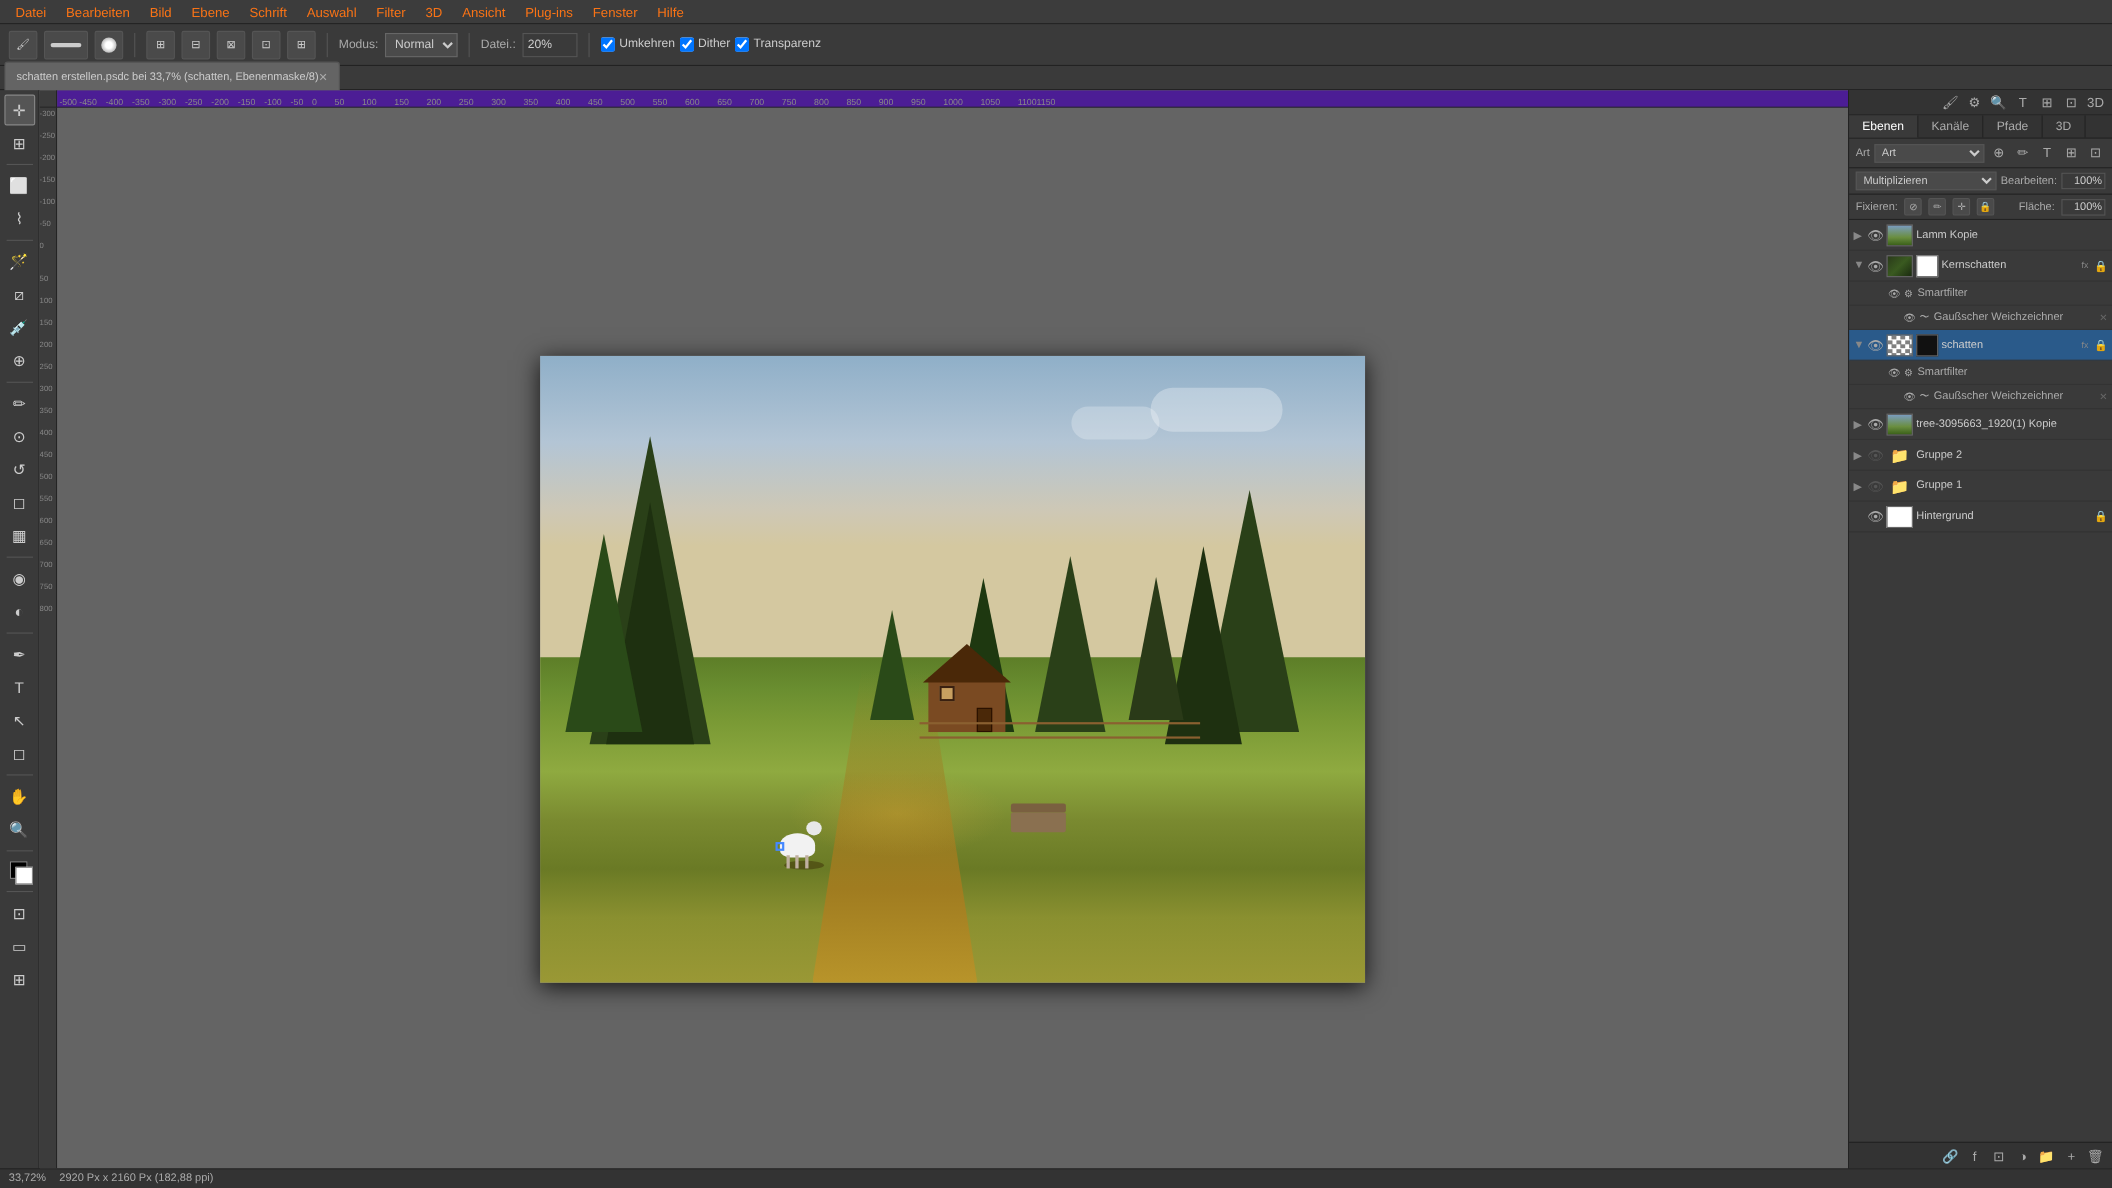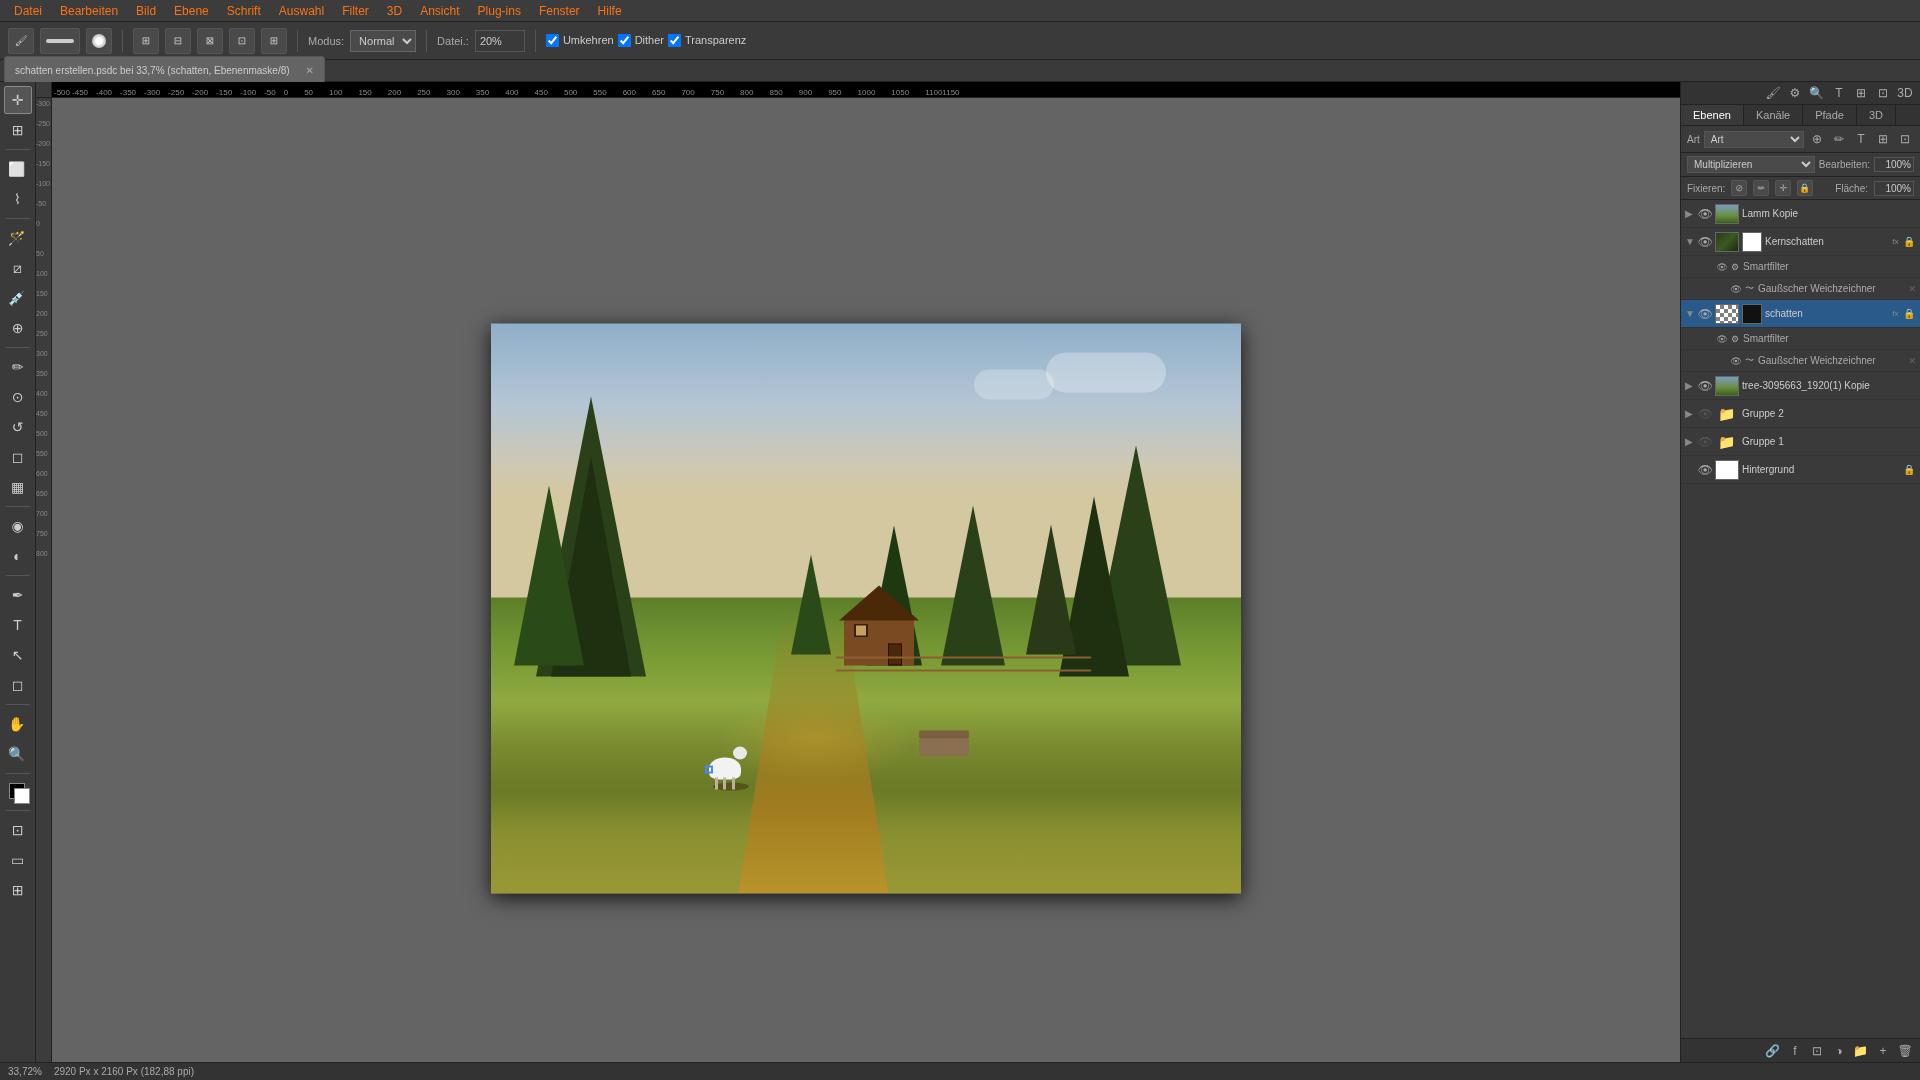--- a/index.html
+++ b/index.html
@@ -124,21 +124,21 @@
     .canvas-with-rulers {
       position: relative;
       width: 100%;
       height: 100%;
     }
 
     .ruler-top {
       position: absolute;
       top: 0; left: 16px; right: 0;
       height: 16px;
-      background: #000000;
+      background: #4c1d95;
       border-bottom: 1px solid #222;
       overflow: hidden;
     }
     .ruler-left {
       position: absolute;
       top: 16px; left: 0;
       width: 16px;
       bottom: 0;
       background: #3c3c3c;
       border-right: 1px solid #222;
@@ -184,21 +184,21 @@
     .doc-tab {
       height: 30px;
       padding: 0 10px;
       background: #4a4a4a;
       border: 1px solid #555;
       border-radius: 3px 3px 0 0;
       font-size: 10px;
       color: #ccc;
       display: flex;
       align-items: center;
-      gap: 16px;
+      gap: 0;
       cursor: pointer;
     }
     .doc-tab.active { background: #646464; }
     .doc-tab-close { cursor: pointer; color: #aaa; font-size: 10px; }
 
     
     #right-panel {
       width: 240px;
       background: #3a3a3a;
       border-left: 1px solid #222;

